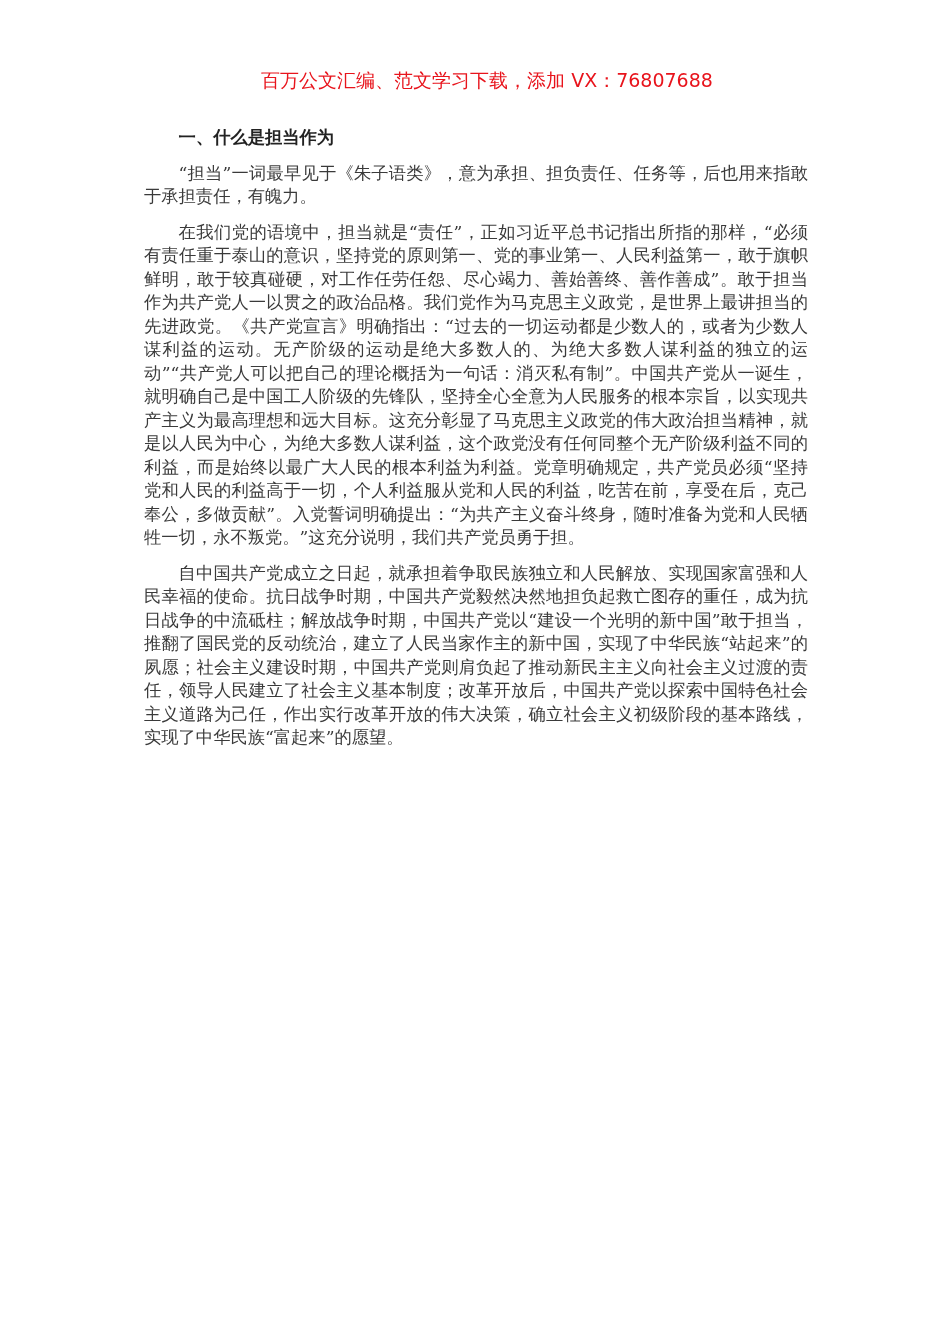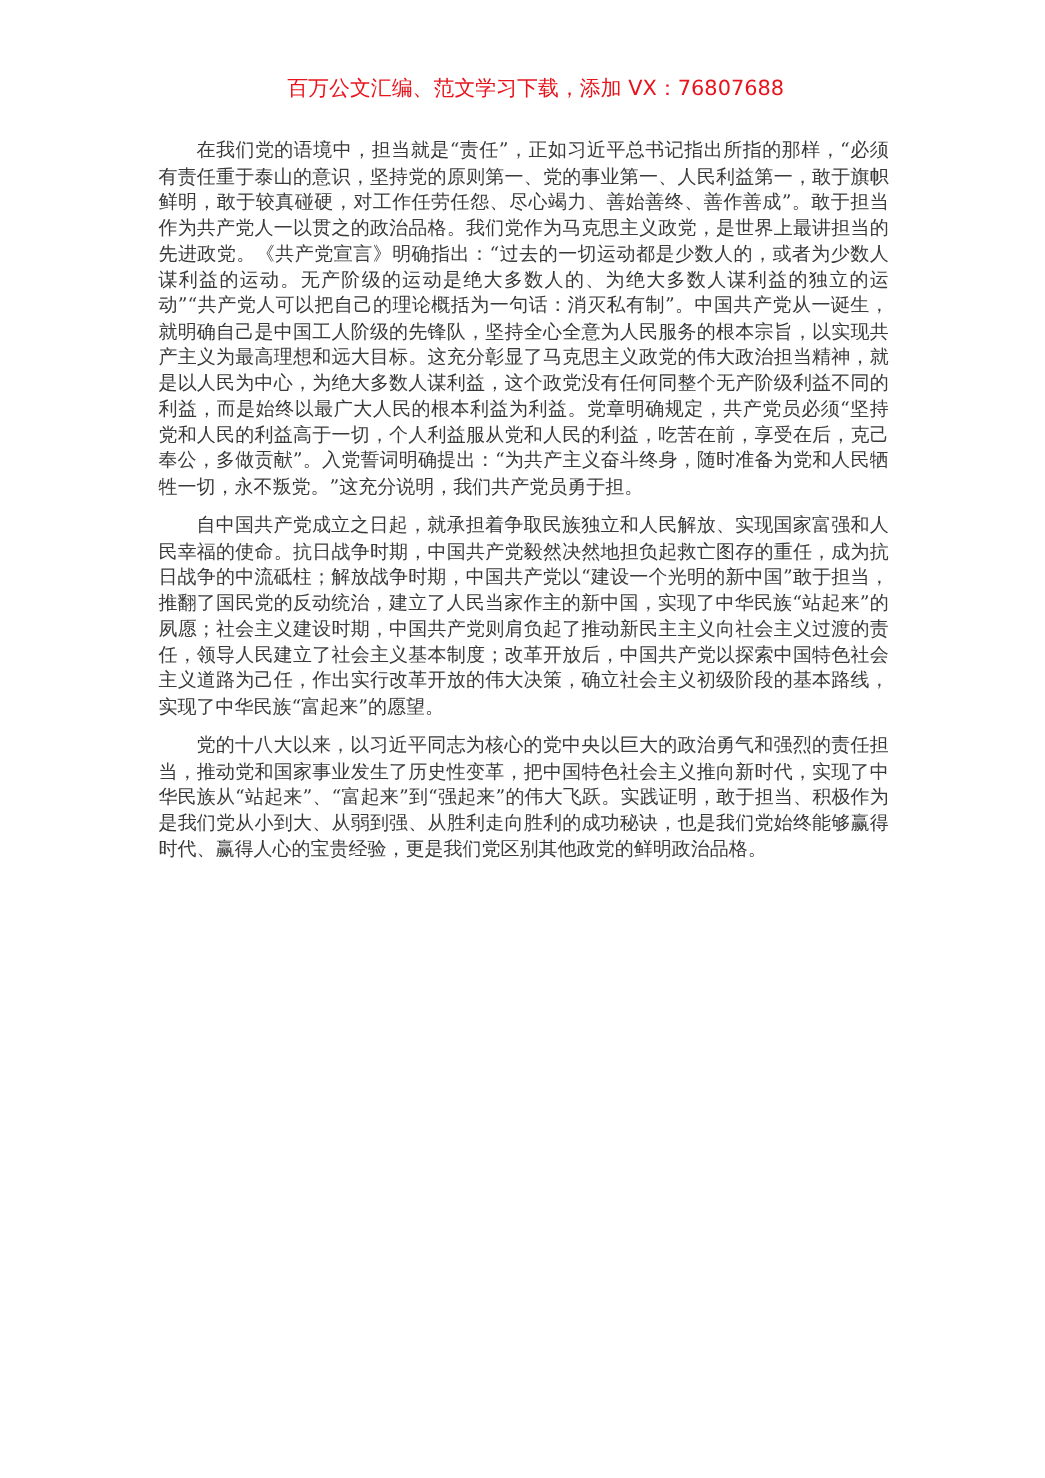--- a/index.html
+++ b/index.html
@@ -21,16 +21,17 @@
       font-family: "DejaVu Sans", "Liberation Sans", sans-serif; font-weight: bold;
       text-indent: 2em; color: #222;
     }
   </style>
 </head>
 <body>
 
 <div class="header">百万公文汇编、范文学习下载，添加 VX：76807688</div>
 
 <div class="content">
+  <h2>一、什么是担当作为</h2>
+  <p>“担当”一词最早见于《朱子语类》，意为承担、担负责任、任务等，后也用来指敢于承担责任，有魄力。</p>
   <p>在我们党的语境中，担当就是“责任”，正如习近平总书记指出所指的那样，“必须有责任重于泰山的意识，坚持党的原则第一、党的事业第一、人民利益第一，敢于旗帜鲜明，敢于较真碰硬，对工作任劳任怨、尽心竭力、善始善终、善作善成”。敢于担当作为共产党人一以贯之的政治品格。我们党作为马克思主义政党，是世界上最讲担当的先进政党。《共产党宣言》明确指出：“过去的一切运动都是少数人的，或者为少数人谋利益的运动。无产阶级的运动是绝大多数人的、为绝大多数人谋利益的独立的运动”“共产党人可以把自己的理论概括为一句话：消灭私有制”。中国共产党从一诞生，就明确自己是中国工人阶级的先锋队，坚持全心全意为人民服务的根本宗旨，以实现共产主义为最高理想和远大目标。这充分彰显了马克思主义政党的伟大政治担当精神，就是以人民为中心，为绝大多数人谋利益，这个政党没有任何同整个无产阶级利益不同的利益，而是始终以最广大人民的根本利益为利益。党章明确规定，共产党员必须“坚持党和人民的利益高于一切，个人利益服从党和人民的利益，吃苦在前，享受在后，克己奉公，多做贡献”。入党誓词明确提出：“为共产主义奋斗终身，随时准备为党和人民牺牲一切，永不叛党。”这充分说明，我们共产党员勇于担。</p>
   <p>自中国共产党成立之日起，就承担着争取民族独立和人民解放、实现国家富强和人民幸福的使命。抗日战争时期，中国共产党毅然决然地担负起救亡图存的重任，成为抗日战争的中流砥柱；解放战争时期，中国共产党以“建设一个光明的新中国”敢于担当，推翻了国民党的反动统治，建立了人民当家作主的新中国，实现了中华民族“站起来”的夙愿；社会主义建设时期，中国共产党则肩负起了推动新民主主义向社会主义过渡的责任，领导人民建立了社会主义基本制度；改革开放后，中国共产党以探索中国特色社会主义道路为己任，作出实行改革开放的伟大决策，确立社会主义初级阶段的基本路线，实现了中华民族“富起来”的愿望。</p>
-  <p>党的十八大以来，以习近平同志为核心的党中央以巨大的政治勇气和强烈的责任担当，推动党和国家事业发生了历史性变革，把中国特色社会主义推向新时代，实现了中华民族从“站起来”、“富起来”到“强起来”的伟大飞跃。实践证明，敢于担当、积极作为是我们党从小到大、从弱到强、从胜利走向胜利的成功秘诀，也是我们党始终能够赢得时代、赢得人心的宝贵经验，更是我们党区别其他政党的鲜明政治品格。</p>
 </div>
 
 </body></html>

